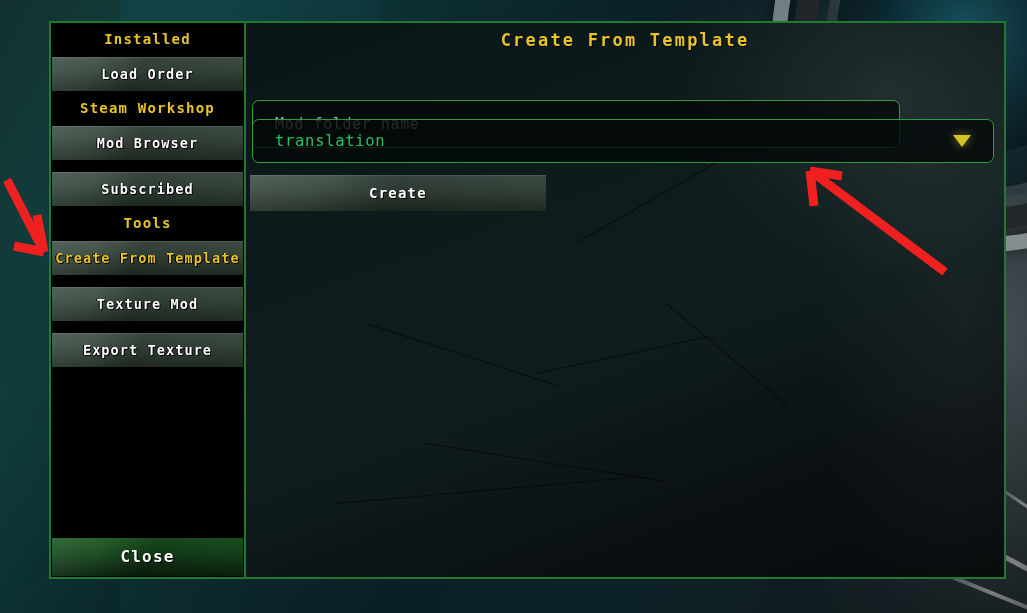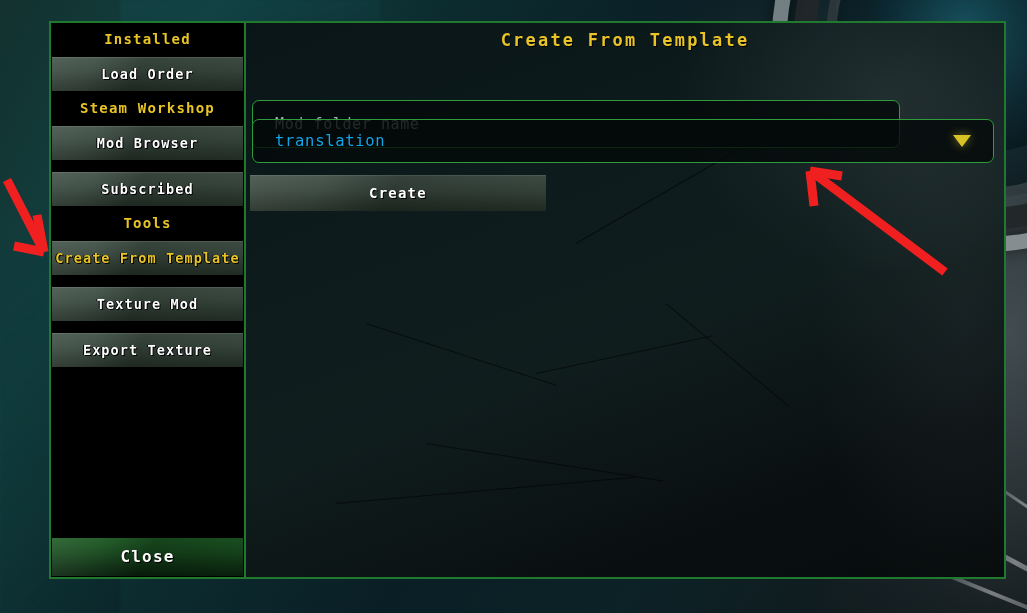--- a/index.html
+++ b/index.html
@@ -213,21 +213,21 @@
     font-family: "DejaVu Sans Mono", monospace;
   }
   #template-select {
     left: 6px; top: 96px;
     width: 742px; height: 44px;
     cursor: pointer;
     justify-content: space-between;
   }
   #template-select .val {
     padding-left: 22px;
-    color: #0ea5e9;
+    color: #22c55e;
     font-size: 15.5px;
     letter-spacing: 0.7px;
     text-shadow: 1px 1px 0 #000;
     font-family: "DejaVu Sans Mono", monospace;
   }
   #chevron {
     width: 0; height: 0;
     margin-right: 22px;
     border-left: 9px solid transparent;
     border-right: 9px solid transparent;

